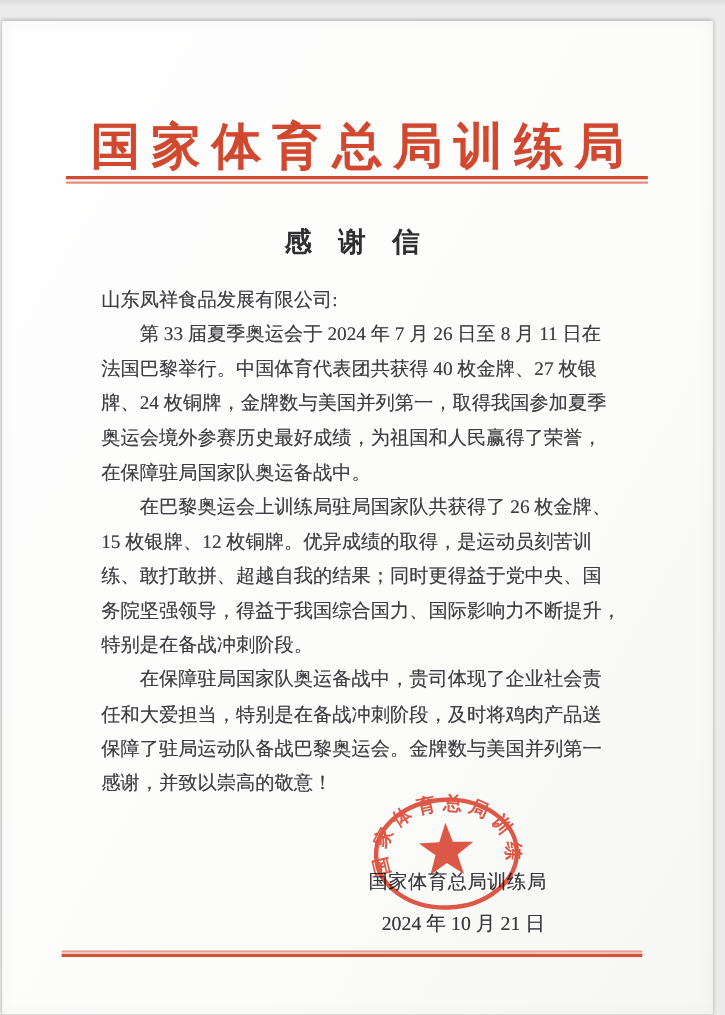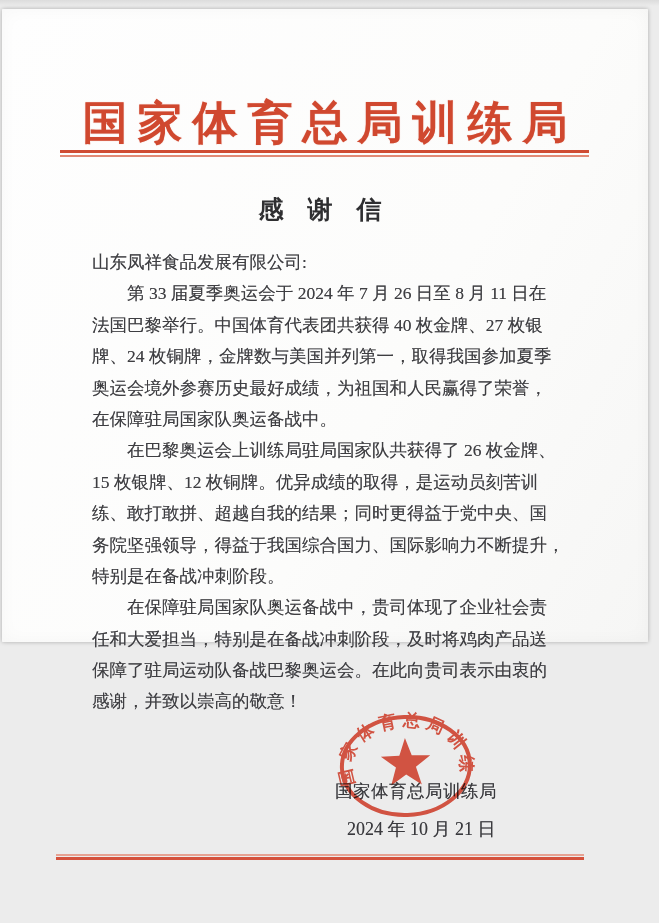--- a/index.html
+++ b/index.html
@@ -5,21 +5,21 @@
   html,body{margin:0;padding:0;}
   body{
     width:659px;height:923px;position:relative;overflow:hidden;
     background:#e6e6e6;
     font-family:"Liberation Serif","DejaVu Serif",serif;
   }
   .photo-frame{
     position:absolute;inset:0;background:linear-gradient(180deg,#dcdcdc 0,#ececec 6px,#ececec 100%);
   }
   .page{
-    position:absolute;left:2px;top:9px;width:646px;height:633px;
+    position:absolute;left:2px;top:19px;width:646px;height:903px;
     background:linear-gradient(120deg,#fefefe 0%,#fcfcfb 60%,#f6f6f5 100%);
     box-shadow:0 0 4px rgba(0,0,0,.28), inset 0 0 18px rgba(0,0,0,.03);
     border-radius:1px;
   }
   .letterhead{
     position:absolute;left:0;top:84px;width:100%;
     text-align:center;
     font-size:45px;font-weight:bold;
     color:#d0482f;
     letter-spacing:10px;padding-left:10px;box-sizing:border-box;
@@ -96,21 +96,21 @@
     <div class="line">在保障驻局国家队奥运备战中。</div>
 
     <div class="line indent">在巴黎奥运会上训练局驻局国家队共获得了 26 枚金牌、</div>
     <div class="line">15 枚银牌、12 枚铜牌。优异成绩的取得，是运动员刻苦训</div>
     <div class="line">练、敢打敢拼、超越自我的结果；同时更得益于党中央、国</div>
     <div class="line">务院坚强领导，得益于我国综合国力、国际影响力不断提升，</div>
     <div class="line">特别是在备战冲刺阶段。</div>
 
     <div class="line indent">在保障驻局国家队奥运备战中，贵司体现了企业社会责</div>
     <div class="line">任和大爱担当，特别是在备战冲刺阶段，及时将鸡肉产品送</div>
-    <div class="line">保障了驻局运动队备战巴黎奥运会。在此向贵司表示由衷的</div>
+    <div class="line">保障了驻局运动队备战巴黎奥运会。金牌数与美国并列第一</div>
     <div class="line">感谢，并致以崇高的敬意！</div>
   </div>
 
   <div class="signature">国家体育总局训练局</div>
   <div class="date">2024 年 10 月 21 日</div>
 
   <svg class="stamp" width="170" height="140" viewBox="0 0 170 140">
     <defs>
       <path id="sealArc" d="M 35.2,83.9 A 55,40 0 1 1 134.8,83.9" fill="none"></path>
     </defs>

